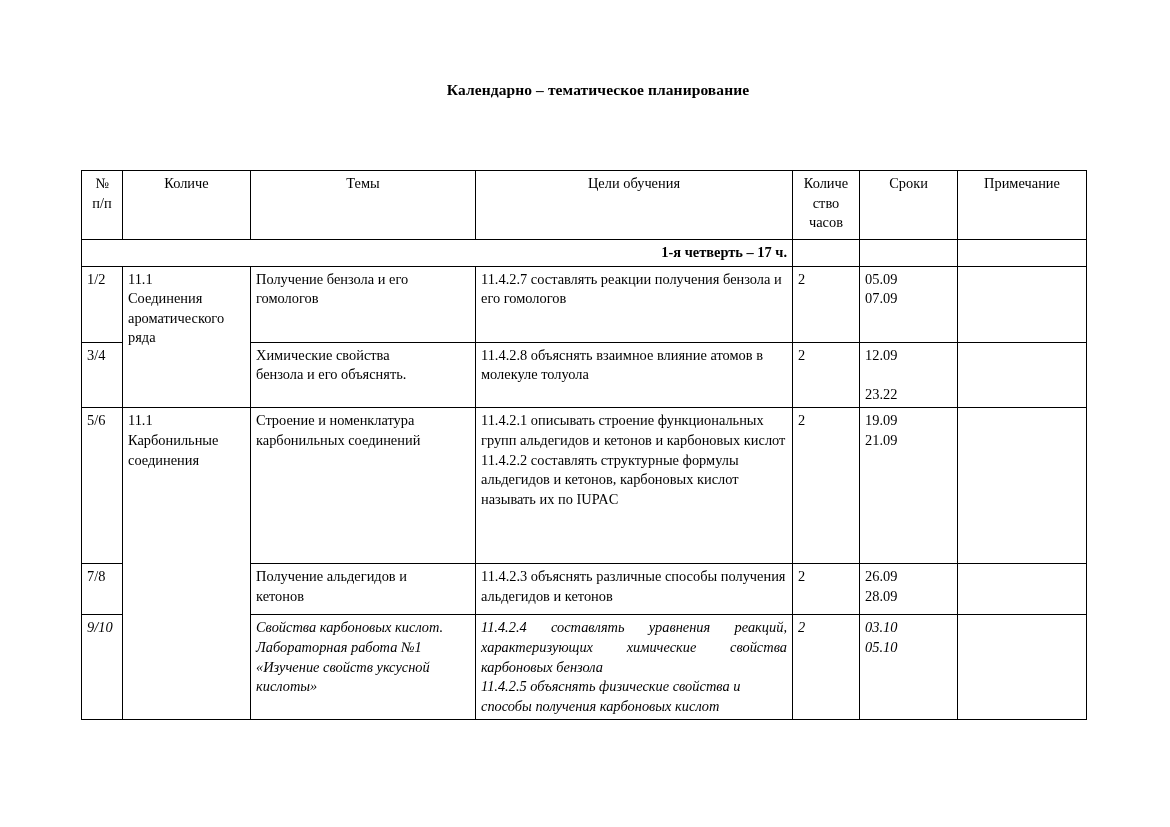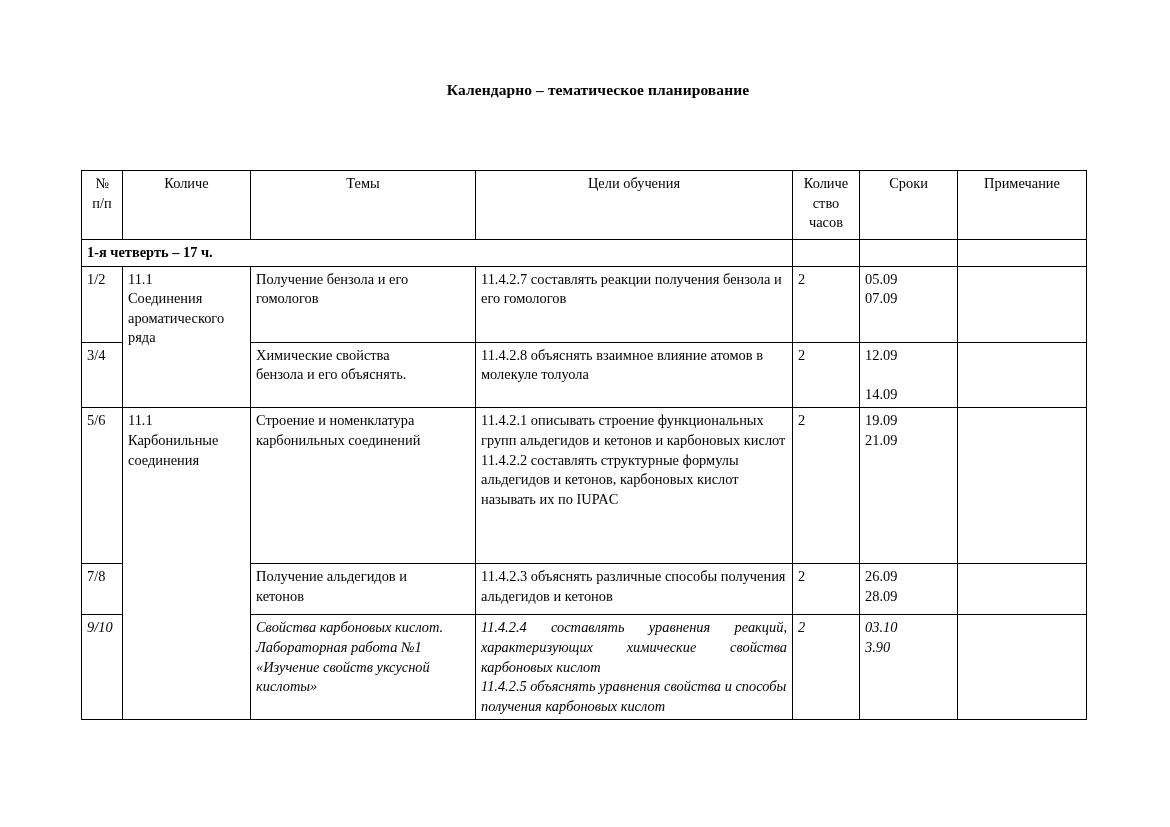--- a/index.html
+++ b/index.html
@@ -62,21 +62,21 @@
   col.c-note  { width: 129px; }
 
   .th {
     text-align: center;
     vertical-align: top;
   }
   .th-h { height: 62px; }
   .center { }
   .justify { text-align: justify; text-align-last: left; }
   .quarter {
-    text-align: left;
+    text-align: right;
     font-weight: bold;
     height: 19px;
     padding-top: 0px;
     padding-bottom: 1px;
   }
   .nowrapline { white-space: pre-line; }
   .r12 { height: 76px; }
   .r34 { height: 62px; }
   .r56 { height: 156px; padding-left: 48px; }
   .r78 { height: 51px; }
@@ -146,21 +146,21 @@
           <td class="center">3/4</td>
           <td class="nowrapline">Химические свойства
 бензола и его объяснять.</td>
           <td>
             <p class="goal-p">11.4.2.8 объяснять взаимное влияние атомов в молекуле толуола</p>
           </td>
           <td class="center">2</td>
           <td class="center">
             <span>12.09</span>
             <span class="blank-line"></span>
-            <span>14.09</span>
+            <span>23.22</span>
           </td>
           <td></td>
         </tr>
 
         <tr class="r56">
           <td class="center">5/6</td>
           <td rowspan="3" class="nowrapline">11.1
 Карбонильные
 соединения</td>
           <td class="nowrapline">Строение и номенклатура
@@ -185,25 +185,25 @@
           <td class="center">2</td>
           <td class="center nowrapline">26.09
 28.09</td>
           <td></td>
         </tr>
 
         <tr class="r910">
           <td class="center">9/10</td>
           <td>Свойства карбоновых кислот. Лабораторная работа №1 «Изучение свойств уксусной кислоты»</td>
           <td>
-            <p class="goal-p justify">11.4.2.4 составлять уравнения реакций, характеризующих химические свойства карбоновых кислот</p>
-            <p class="goal-p">11.4.2.5 объяснять уравнения свойства и способы получения карбоновых кислот</p>
+            <p class="goal-p justify">11.4.2.4 составлять уравнения реакций, характеризующих химические свойства карбоновых бензола</p>
+            <p class="goal-p">11.4.2.5 объяснять физические свойства и способы получения карбоновых кислот</p>
           </td>
           <td class="center">2</td>
           <td class="center nowrapline">03.10
-3.90</td>
+05.10</td>
           <td></td>
         </tr>
       </tbody>
     </table>
   </div>
 
 </div>
 
 </body></html>

